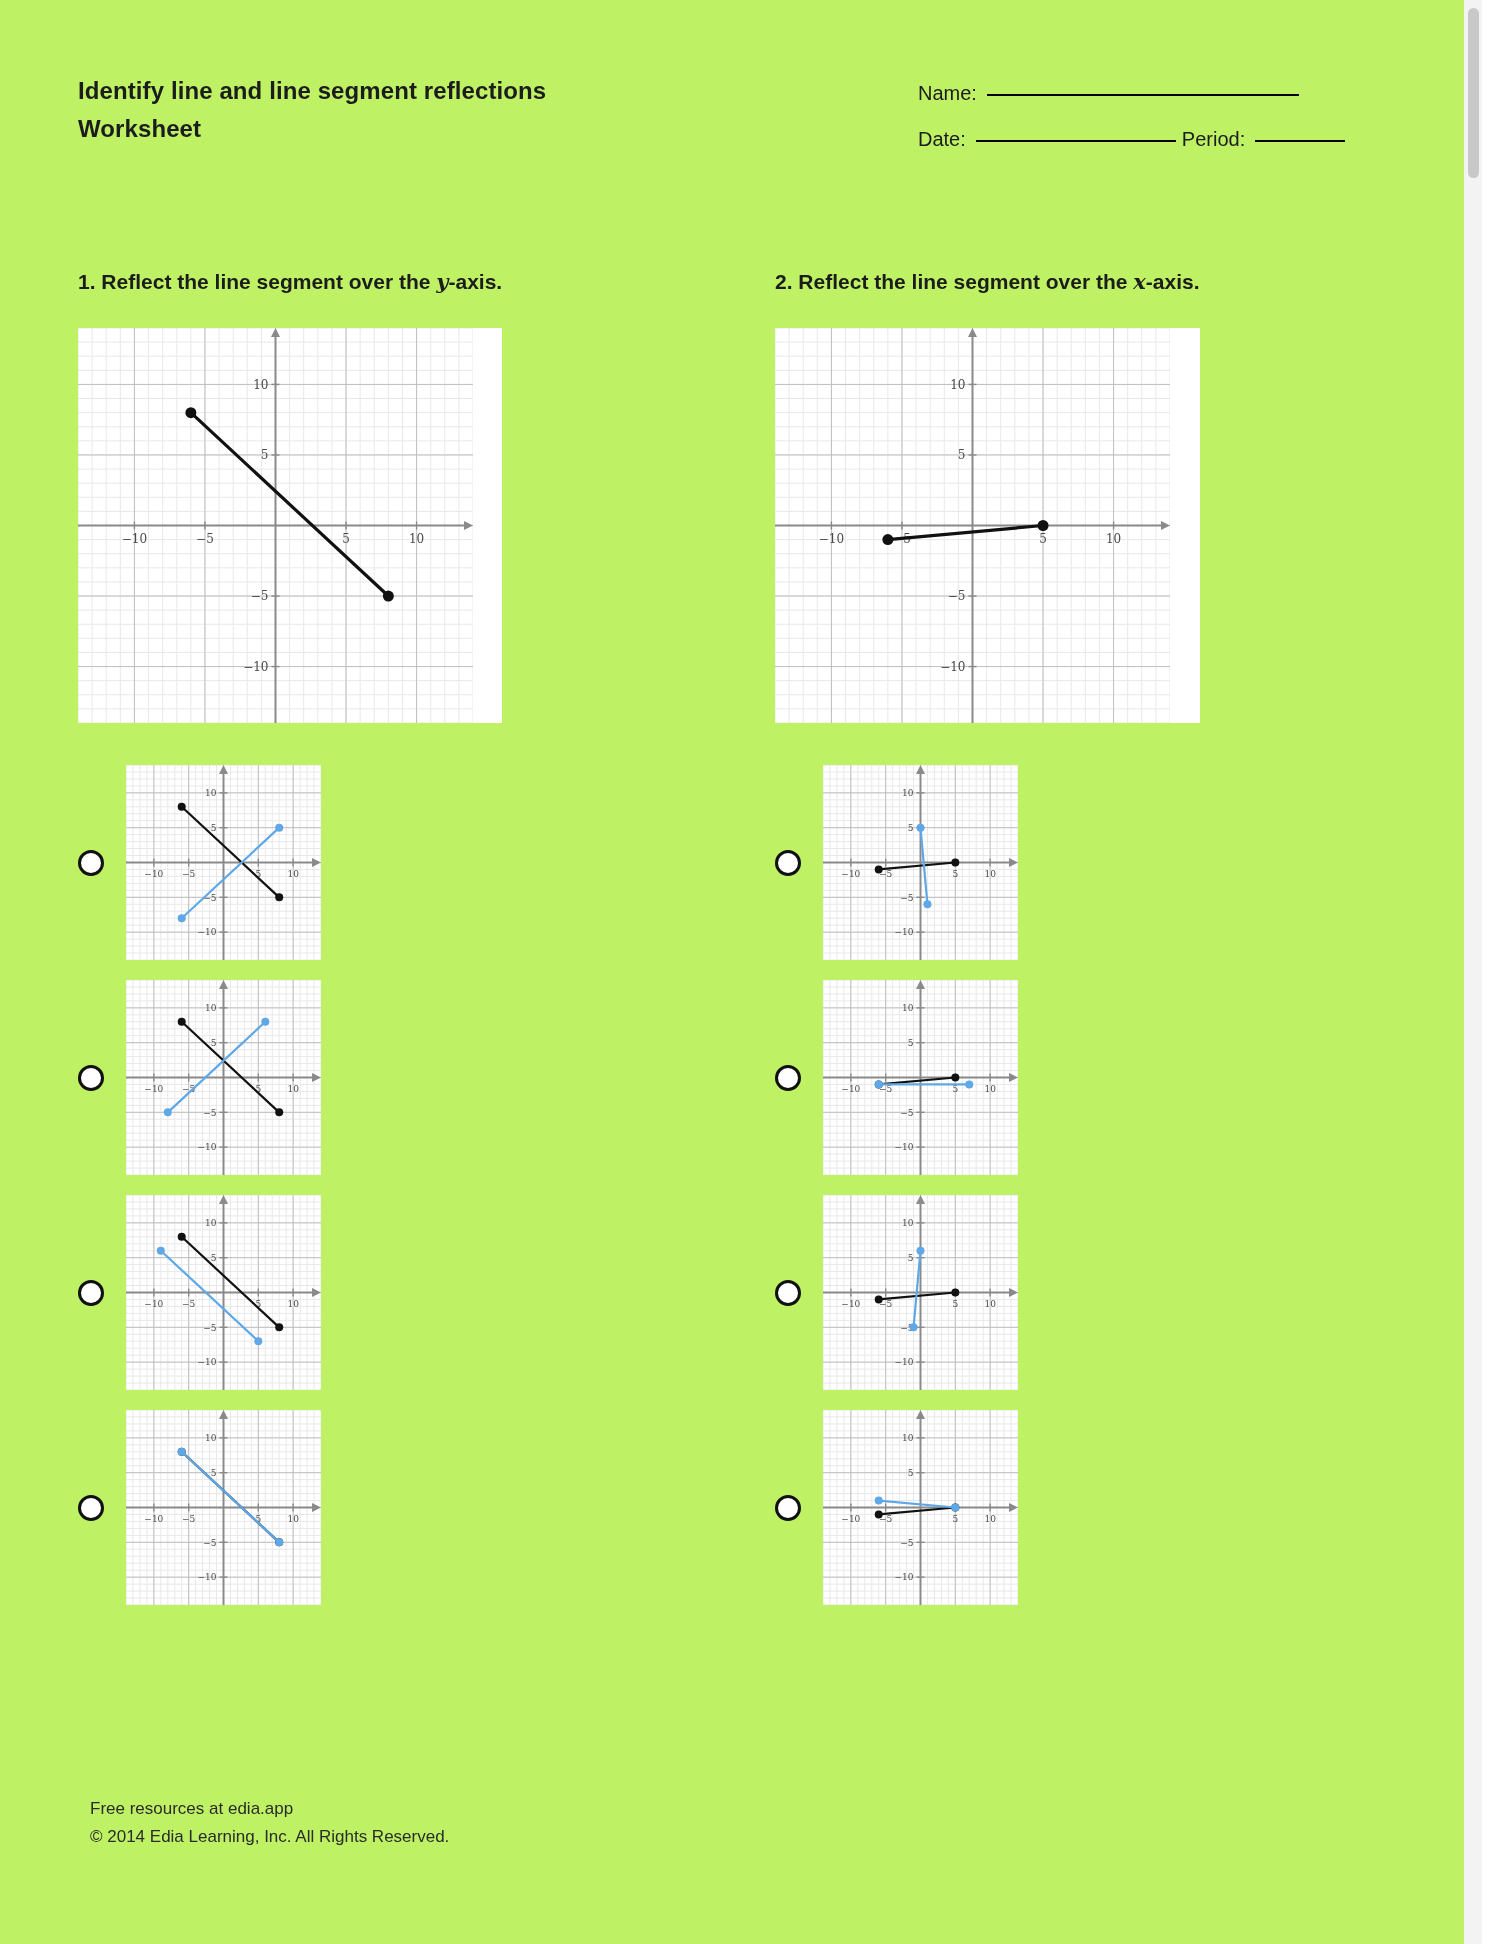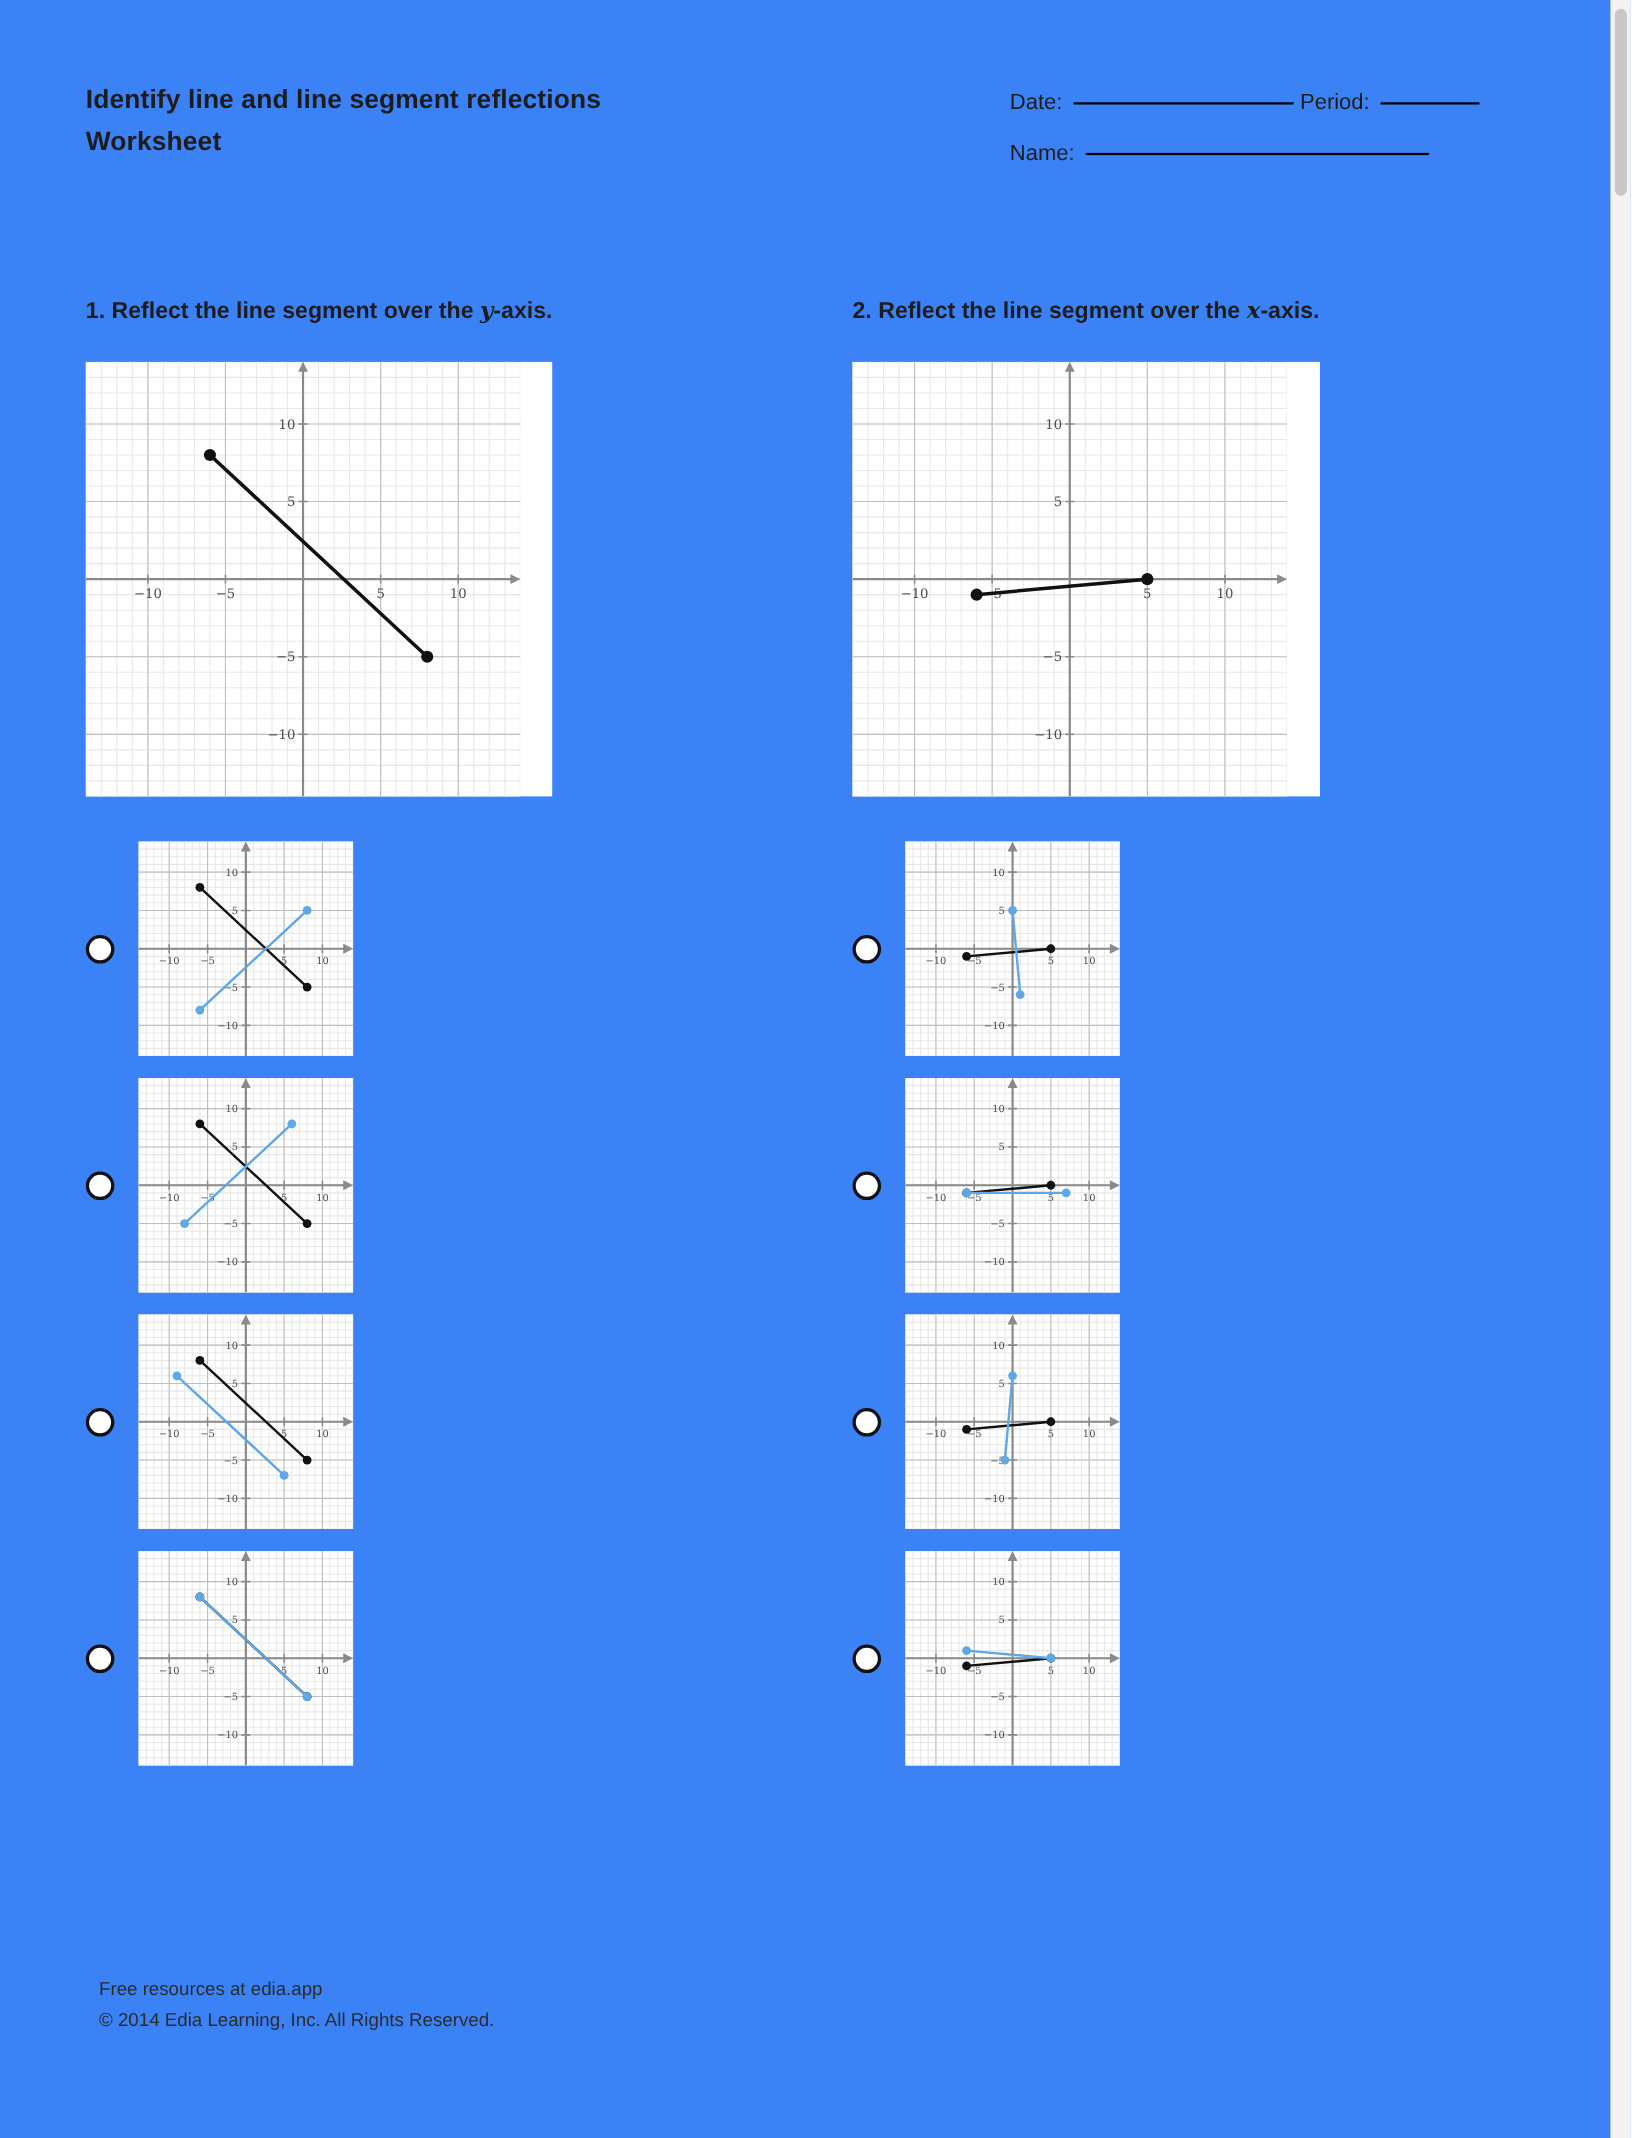--- a/index.html
+++ b/index.html
@@ -13,21 +13,21 @@
     position: relative;
     font-family: "Liberation Sans", sans-serif;
     color: #1c1c1c;
     overflow: hidden;
   }
   .page {
     position: absolute;
     left: 0; top: 0;
     width: 1482px;
     height: 1944px;
-    background: #3b82f6;
+    background: #bef264;
   }
   
   .scrollbar-track {
     position: absolute;
     right: 0; top: 0;
     width: 18px; height: 1944px;
     background: #f3f3f3;
   }
   .scrollbar-thumb {
     position: absolute;
@@ -135,28 +135,28 @@
 <div class="page">
 
   <div class="header">
     <div class="title-block">
       <span class="title-line">Identify line and line segment reflections</span>
       <span class="title-line">Worksheet</span>
     </div>
 
     <div class="namebox">
       <div class="field-row">
+        <span class="field-label">Name:</span>
+        <span class="rule rule-name"></span>
+      </div>
+      <div class="field-row">
         <span class="field-label">Date:</span>
         <span class="rule rule-date"></span>
         <span class="field-label">Period:</span>
         <span class="rule rule-period"></span>
-      </div>
-      <div class="field-row">
-        <span class="field-label">Name:</span>
-        <span class="rule rule-name"></span>
       </div>
     </div>
   </div>
 
   <div class="question q1">
     <div class="q-prompt">
       <span>1.</span>
       <span>Reflect the line segment over the</span>
       <span class="mathvar">y</span><span>-axis.</span>
     </div>

